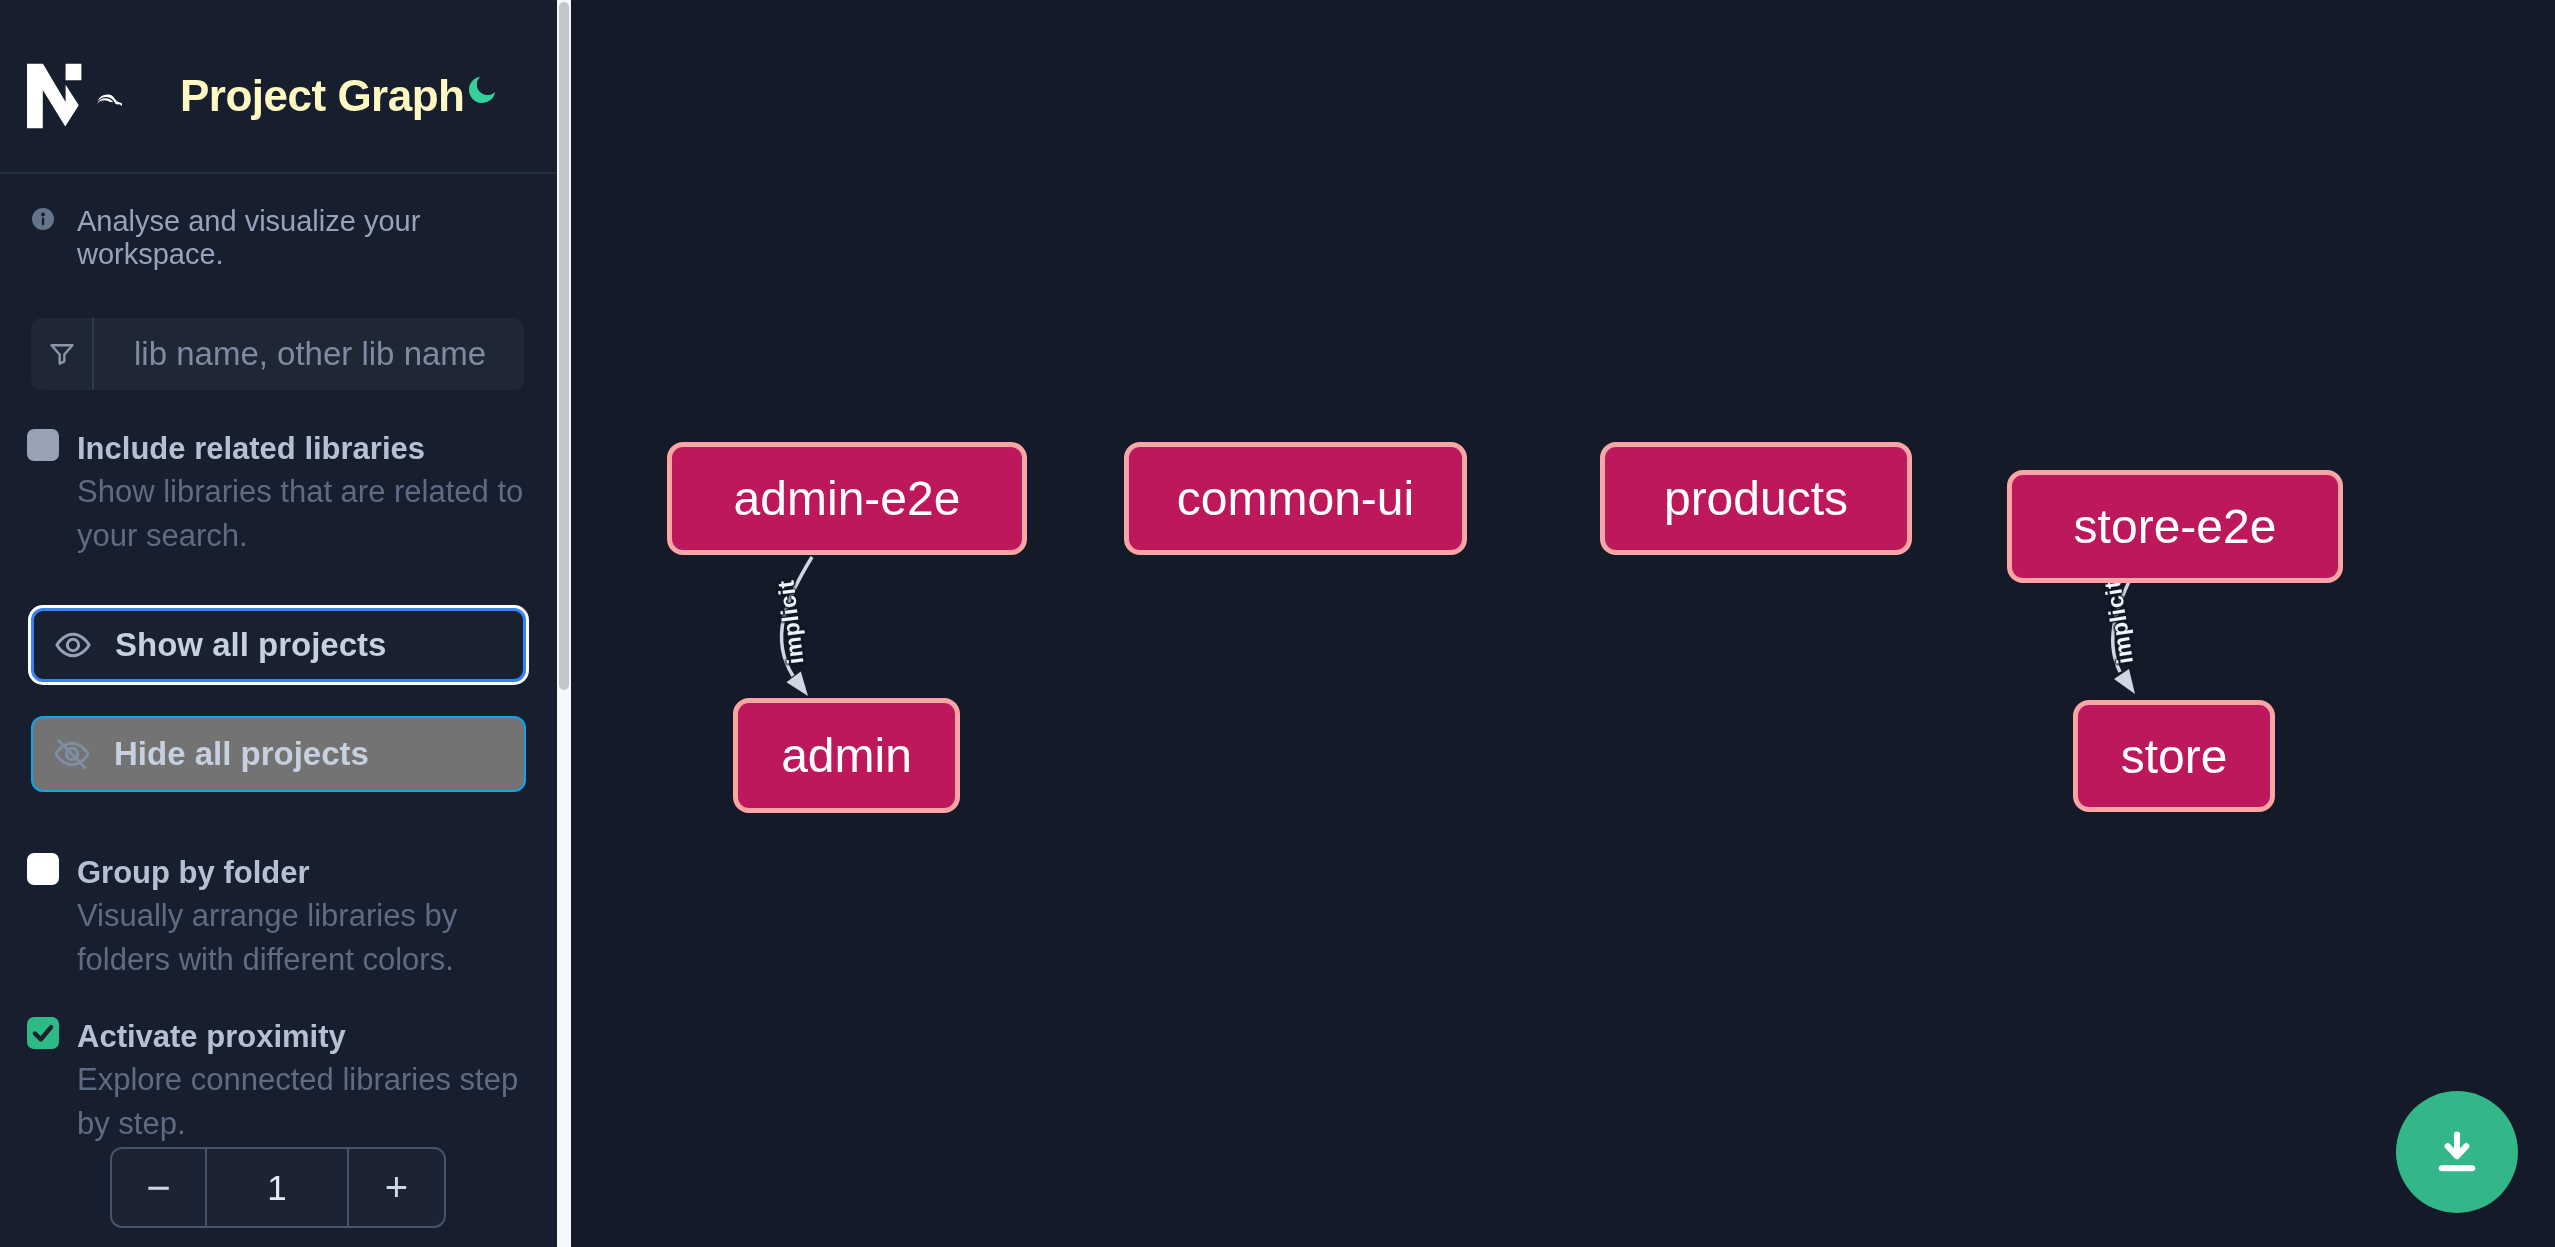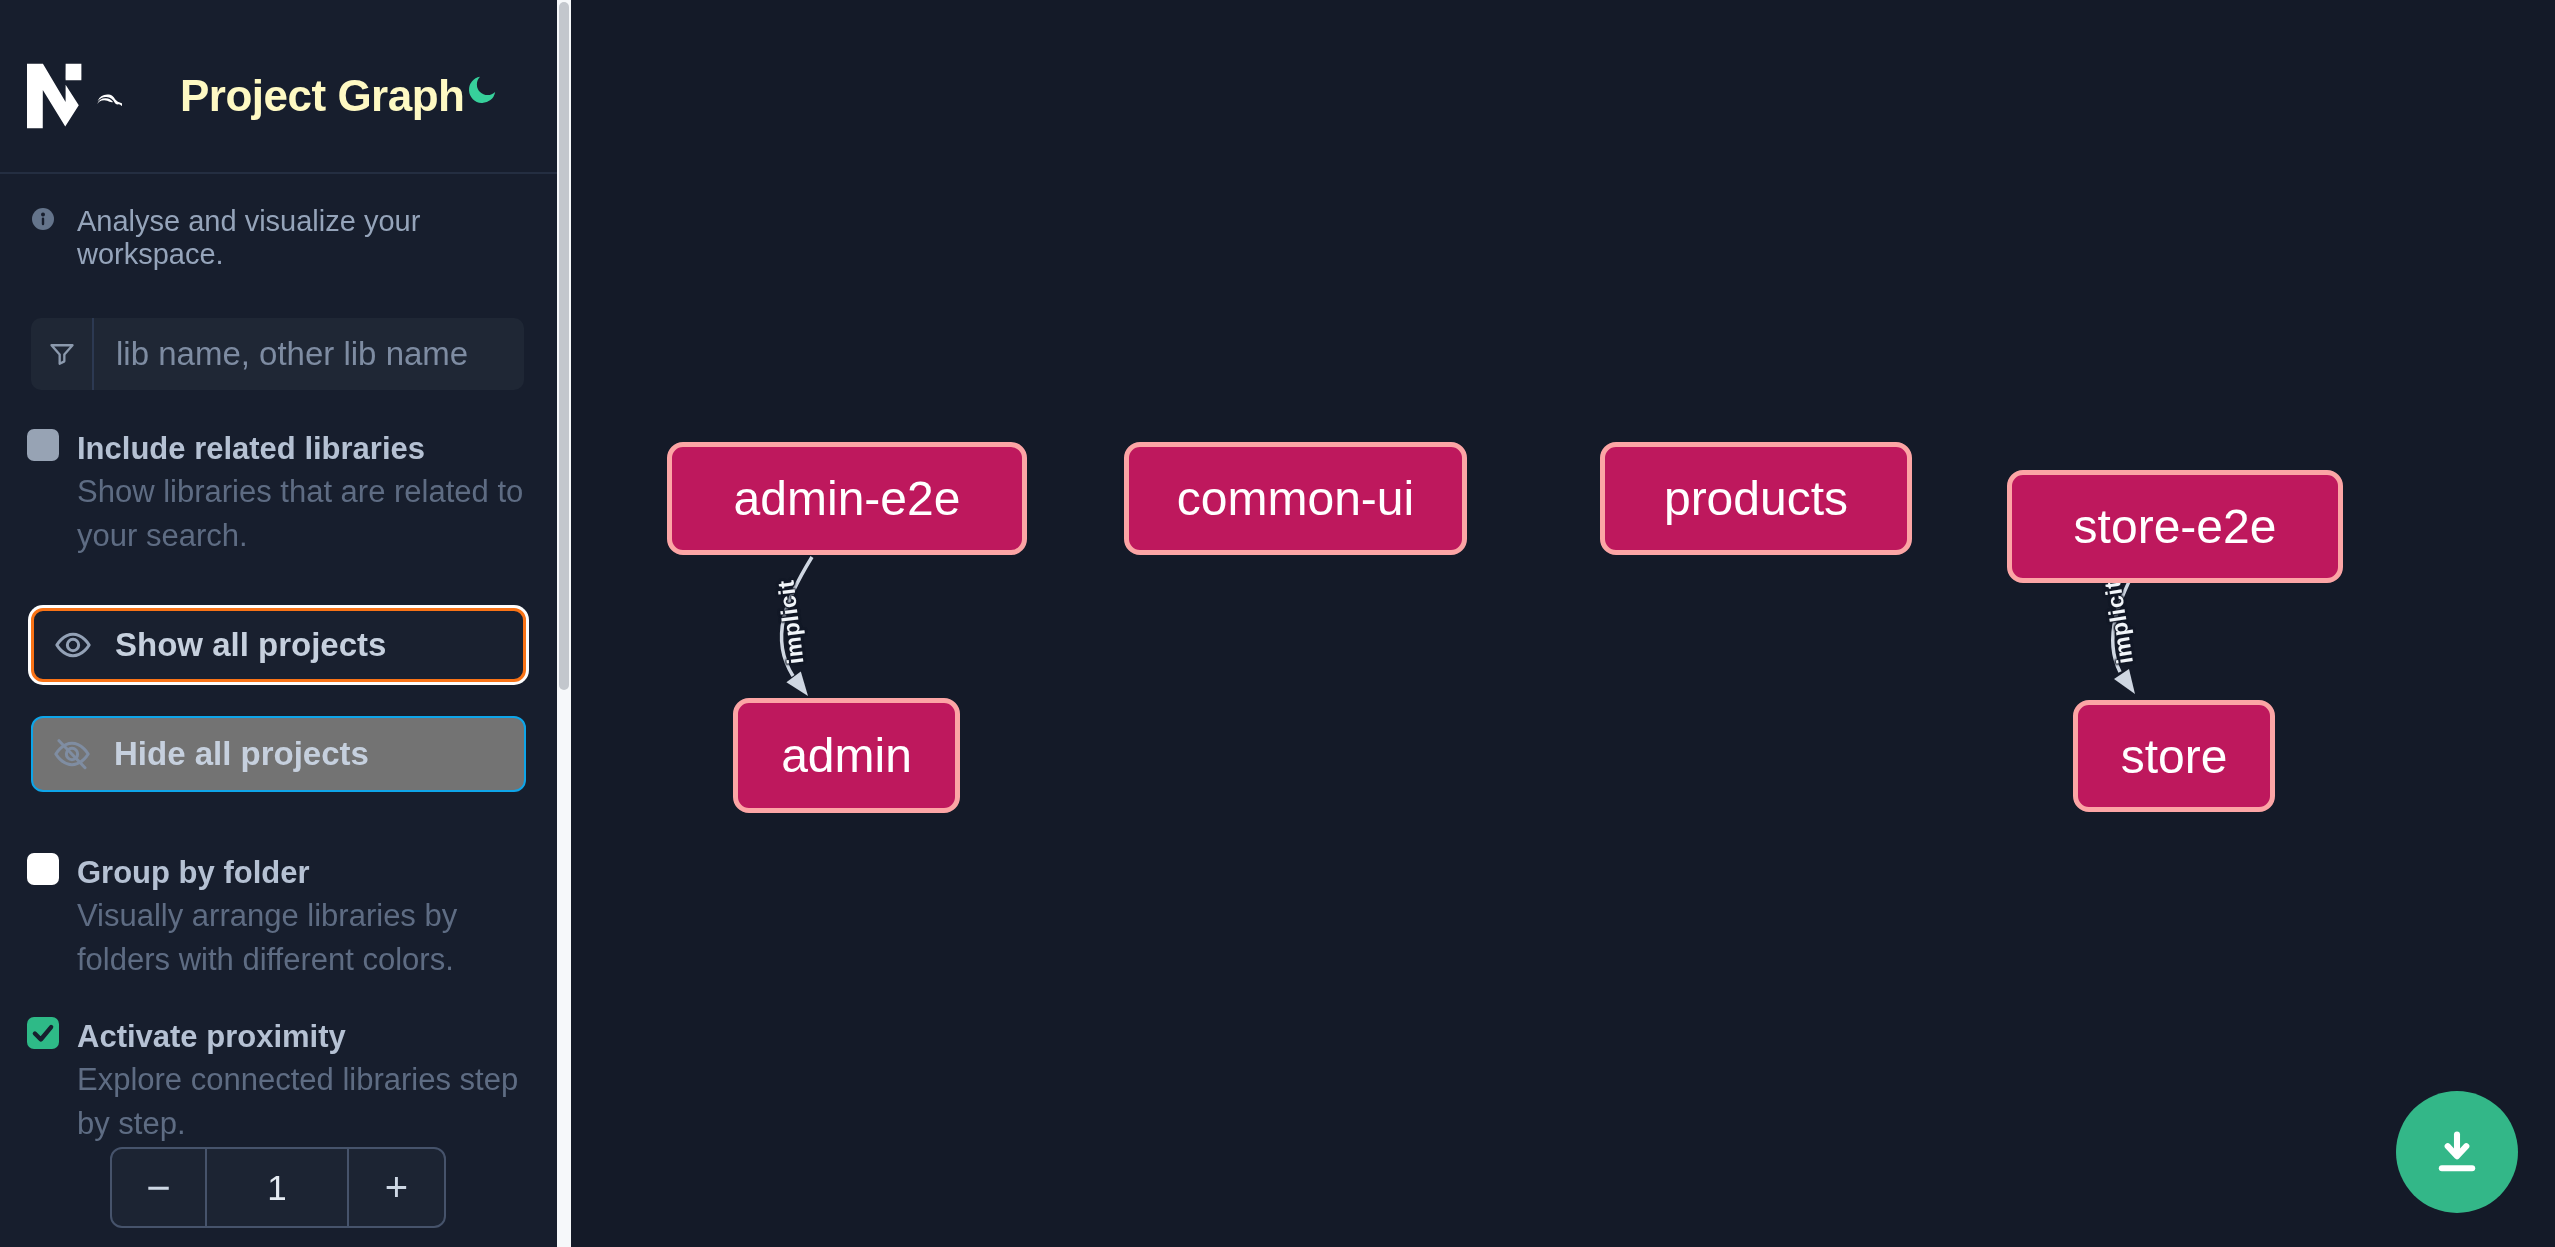--- a/index.html
+++ b/index.html
@@ -21,37 +21,37 @@
                   align-items:center; justify-content:center; }
 
   .info-icon { position:absolute; left:31px; top:207px; }
   .tagline { position:absolute; left:77px; top:205px; font-size:29px; color:#95a4ba; }
 
   .filter-box { position:absolute; left:31px; top:318px; width:493px; height:72px;
                 background:#1f2735; border-radius:10px; display:flex; align-items:stretch; }
   .filter-icon-cell { width:63px; border-right:2px solid #2c3952; display:flex;
                       align-items:center; justify-content:center; flex:none; }
   .filter-box input { flex:1; background:transparent; border:none; outline:none;
-                      padding:0 22px; font-size:33px; color:#c8d2e0;
+                      padding:0 40px; font-size:33px; color:#c8d2e0;
                       font-family:"Liberation Sans","DejaVu Sans",sans-serif; }
   .filter-box input::placeholder { color:#7e8ca2; opacity:1; }
 
   .cb { position:absolute; left:27px; width:32px; height:32px; border-radius:7px; }
   .cb-gray  { background:#97a3b4; }
   .cb-white { background:#ffffff; }
   .cb-green { background:#2eba87; display:flex; align-items:center; justify-content:center; }
   .cb-label { position:absolute; left:77px; font-size:31px; font-weight:700; color:#b5c1d3; }
   .cb-desc  { position:absolute; left:77px; width:470px; font-size:31px; line-height:44px;
               color:#5e6c83; }
 
   .sb-btn { position:absolute; left:31px; width:495px; height:76px; border-radius:12px;
             background:#19202f; display:flex; align-items:center; padding-left:19px;
             cursor:pointer; font-family:inherit; }
   .sb-btn .lbl { font-size:33px; font-weight:600; color:#c6d0de; margin-left:22px; }
-  .btn-show { top:608px; height:74px; border:3px solid #f97316; box-shadow:0 0 0 3px #fdfdfd; }
+  .btn-show { top:608px; height:74px; border:3px solid #3b82f6; box-shadow:0 0 0 3px #fdfdfd; }
   .btn-hide { top:716px; border:2px solid #0ea5e9; background:#737373; }
 
   .stepper { position:absolute; left:110px; top:1147px; width:336px; height:81px;
              border:2px solid #46536b; border-radius:12px; background:#1c2433;
              display:flex; overflow:hidden; }
   .stepper > * { display:flex; align-items:center; justify-content:center;
                  background:transparent; border:none; color:#cdd7e4; font-family:inherit; }
   .step-dec { width:95px; font-size:42px; border-right:2px solid #46536b; cursor:pointer; }
   .step-val { width:140px; font-size:35px; color:#e4eaf2; }
   .step-inc { flex:1; font-size:40px; border-left:2px solid #46536b; cursor:pointer; }

